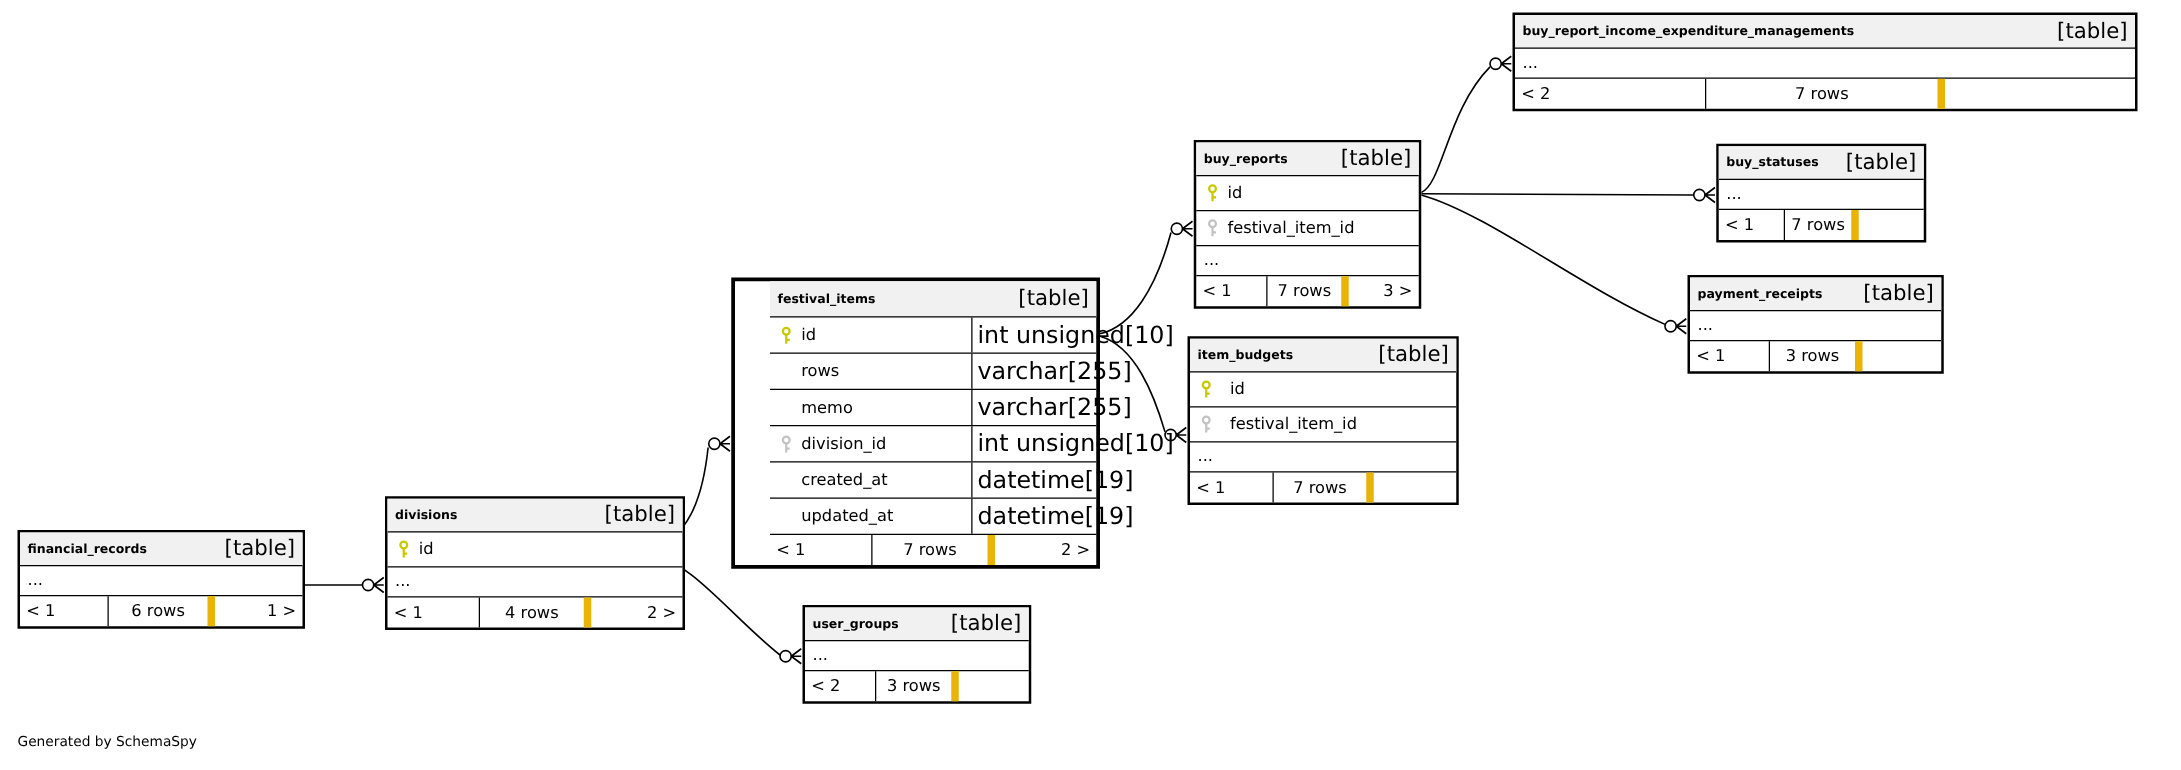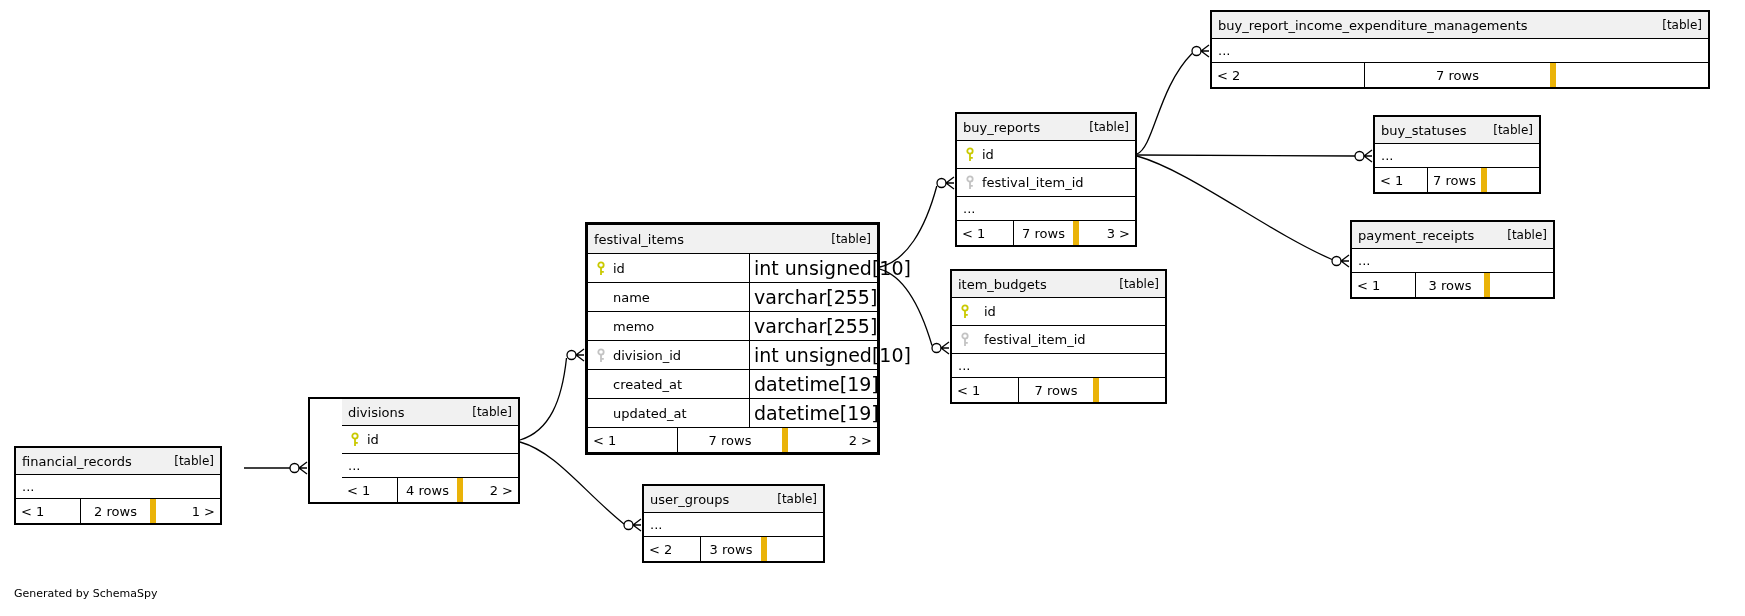--- a/index.html
+++ b/index.html
@@ -5,27 +5,27 @@
   html,body{margin:0;padding:0;background:#fff;}
   .canvas{
     position:relative;width:1745px;height:616px;background:#ffffff;
     font-family:"DejaVu Sans","Liberation Sans",sans-serif;color:#000;overflow:hidden;
   }
   svg.wires{position:absolute;left:0;top:0;pointer-events:none;}
   .wire{fill:none;stroke:#000;stroke-width:1.3px;}
   .dot{fill:#fff;stroke:#000;stroke-width:1.3px;}
 
   .tbl{position:absolute;background:#fff;border:2px solid #000;box-sizing:border-box;}
-  .tbl.focus{border-width:3px;}
+  .tbl.focus{border-width:3px;padding-left:28px;}
 
   .th{height:27px;background:#f1f1f1;border-bottom:1px solid #000;display:flex;
       align-items:center;justify-content:space-between;padding:0 6px;box-sizing:border-box;}
   .th.h29{height:29px;}
-  .tname{font-weight:normal;font-size:13px;white-space:nowrap;}
-  .ttag{font-size:12px;margin-left:10px;white-space:nowrap;}
+  .tname{font-weight:bold;font-size:10px;white-space:nowrap;}
+  .ttag{font-size:17px;margin-left:10px;white-space:nowrap;}
 
   .r{height:28px;border-bottom:1px solid #000;display:flex;align-items:center;
      font-size:13px;box-sizing:border-box;white-space:nowrap;}
   .r.h29{height:29px;}
   .r.dots{height:24px;padding-left:6px;}
 
   .keyslot{width:14px;margin-left:6px;display:inline-flex;align-items:center;
            justify-content:center;flex-shrink:0;}
   .cname{margin-left:5px;}
 
@@ -212,21 +212,21 @@
               <path d="M5 6.7 L5 14 M5 10.8 L7.8 10.8" fill="none" stroke-width="1.8" stroke="#c9c900"></path>
             </svg>
         </span>
         <span class="cname">id</span>
       </span>
       <span class="ct">int unsigned[10]</span>
     </div>
     <div class="r h29">
       <span class="cn">
         <span class="keyslot"></span>
-        <span class="cname">name</span>
+        <span class="cname">rows</span>
       </span>
       <span class="ct">varchar[255]</span>
     </div>
     <div class="r h29">
       <span class="cn">
         <span class="keyslot"></span>
         <span class="cname">memo</span>
       </span>
       <span class="ct">varchar[255]</span>
     </div>
@@ -256,21 +256,21 @@
       </span>
       <span class="ct">datetime[19]</span>
     </div>
     <div class="foot">
       <span class="f1">&lt; 1</span>
       <span class="f2">7 rows</span>
       <span class="f3">2 &gt;</span>
     </div>
   </div>
 
-  <div class="tbl" style="left:308px;top:397px;width:212px;padding-left:32px;">
+  <div class="tbl" style="left:308px;top:397px;width:240px;">
     <div class="th">
       <span class="tname">divisions</span>
       <span class="ttag">[table]</span>
     </div>
     <div class="r">
       <span class="keyslot">
         <svg width="10" height="15" viewBox="0 0 10 15">
             <circle cx="5" cy="4" r="2.7" fill="none" stroke-width="1.8" stroke="#c9c900"></circle>
             <path d="M5 6.7 L5 14 M5 10.8 L7.8 10.8" fill="none" stroke-width="1.8" stroke="#c9c900"></path>
           </svg>
@@ -280,31 +280,31 @@
     <div class="r dots">
       <span>...</span>
     </div>
     <div class="foot">
       <span class="f1">&lt; 1</span>
       <span class="f2">4 rows</span>
       <span class="f3">2 &gt;</span>
     </div>
   </div>
 
-  <div class="tbl" style="left:14px;top:446px;width:208px;">
+  <div class="tbl" style="left:14px;top:424px;width:230px;">
     <div class="th">
       <span class="tname">financial_records</span>
       <span class="ttag">[table]</span>
     </div>
     <div class="r dots">
       <span>...</span>
     </div>
     <div class="foot">
       <span class="f1">&lt; 1</span>
-      <span class="f2">2 rows</span>
+      <span class="f2">6 rows</span>
       <span class="f3">1 &gt;</span>
     </div>
   </div>
 
   <div class="tbl" style="left:642px;top:484px;width:183px;">
     <div class="th">
       <span class="tname">user_groups</span>
       <span class="ttag">[table]</span>
     </div>
     <div class="r dots">

